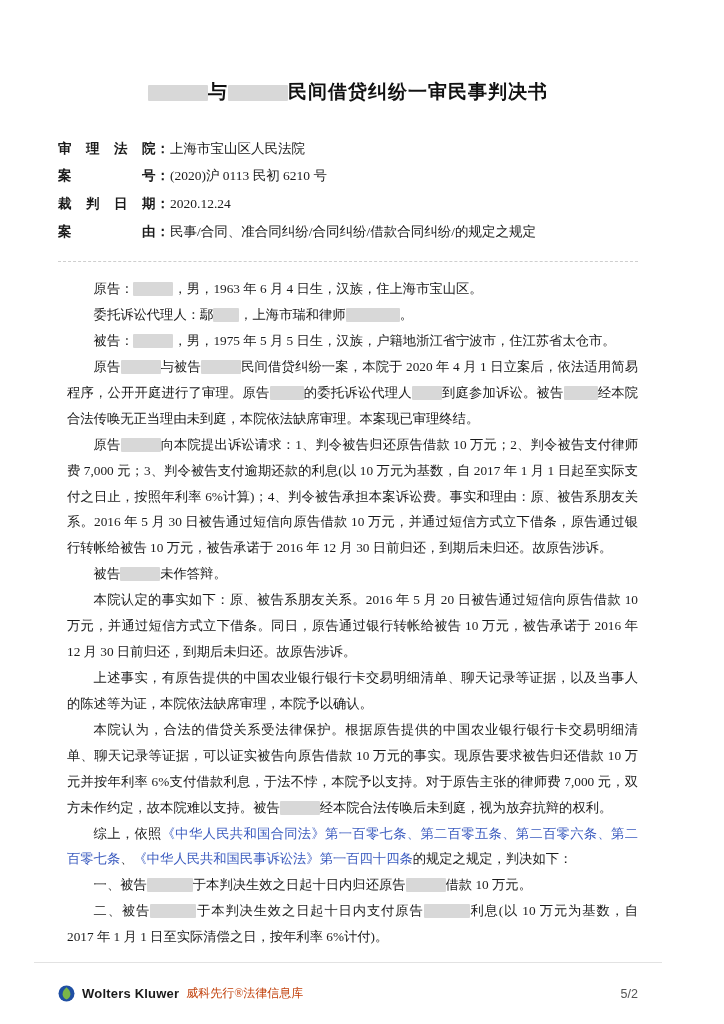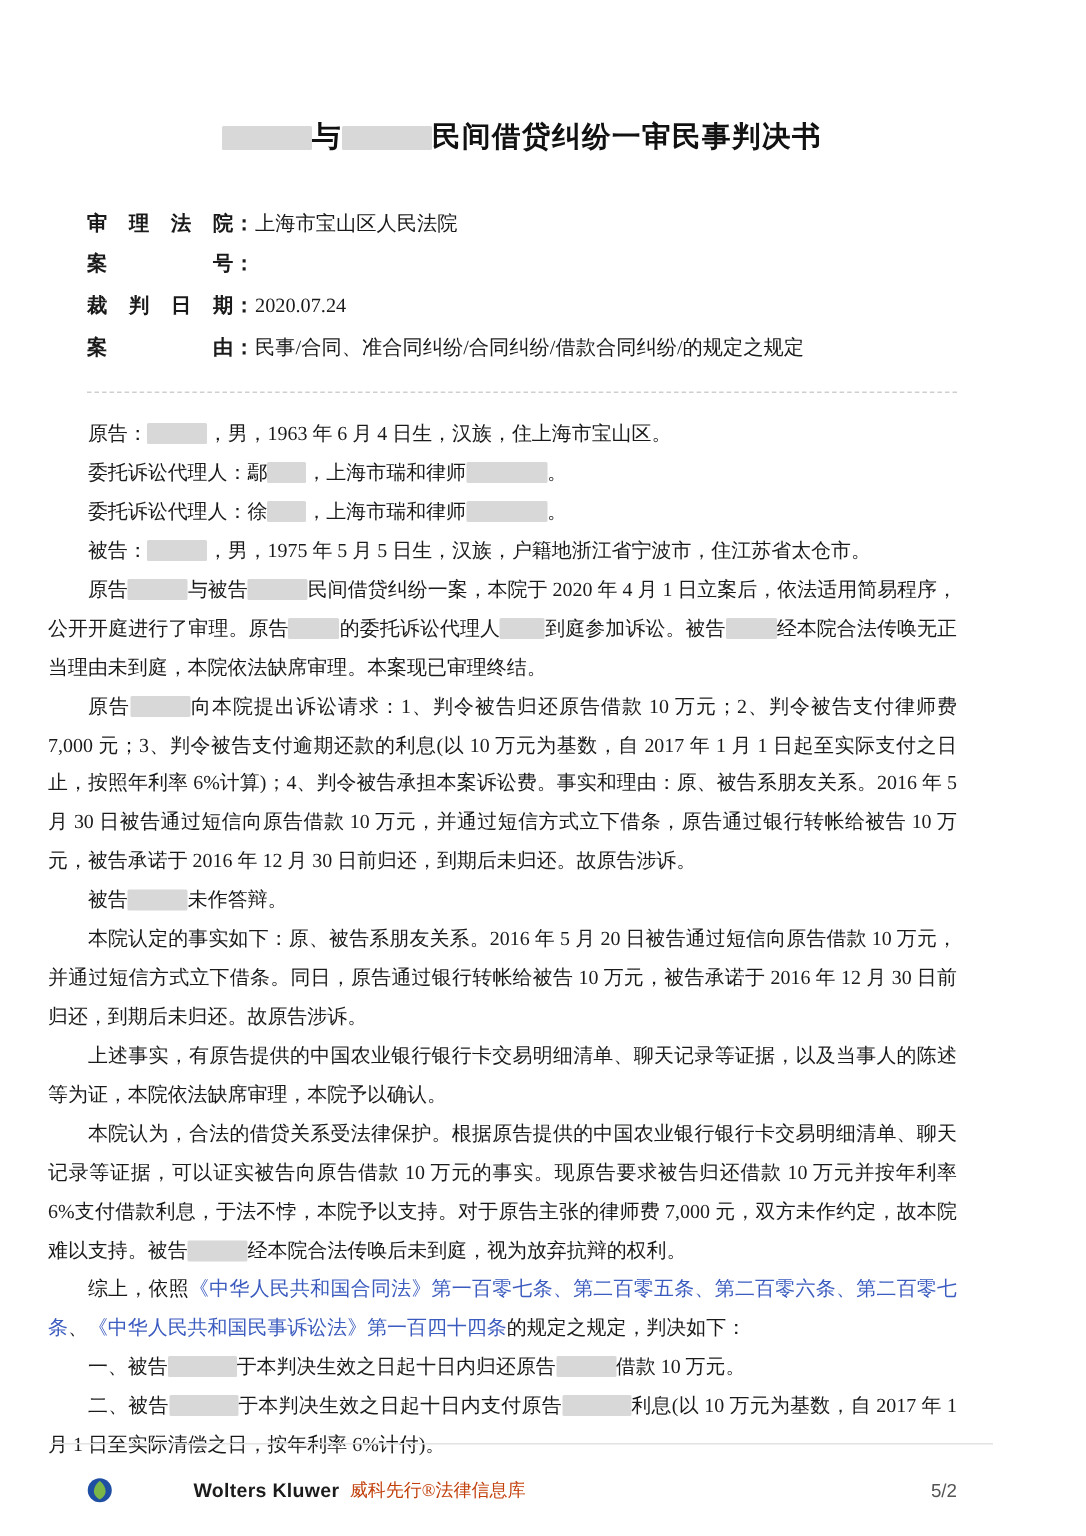--- a/index.html
+++ b/index.html
@@ -76,21 +76,21 @@
   }
   .meta-value {
     flex: 1 1 auto;
   }
   .divider {
     margin: 16px 58px 0 58px;
     border-top: 1px dashed #cfcfcf;
     height: 0;
   }
   .body {
-    padding: 14px 58px 0 32px;
+    padding: 14px 58px 0 67px;
     font-size: 13.3px;
     line-height: 1.95;
     text-align: justify;
   }
   .body p {
     margin: 0;
     text-indent: 2em;
   }
   .link {
     color: #3b5bbf;
@@ -120,21 +120,20 @@
     width: 17px;
     height: 17px;
     position: relative;
     display: inline-block;
   }
   .brand-name {
     font-size: 13px;
     font-weight: bold;
     color: #1b1b1b;
     letter-spacing: 0.2px;
-    margin-left: 47px;
   }
   .brand-cn {
     font-size: 12px;
     color: #c2410c;
     font-family: "Liberation Serif", serif;
   }
   .page-num {
     font-size: 12.5px;
     color: #555;
     font-family: "Liberation Sans", sans-serif;
@@ -157,48 +156,48 @@
           <span class="lbl-text">法</span>
           <span class="lbl-text">院：</span>
       </div>
       <div class="meta-value">上海市宝山区人民法院</div>
     </div>
     <div class="meta-row">
       <div class="meta-label">
         <span class="lbl-text">案</span>
           <span class="lbl-text">号：</span>
       </div>
+      <div class="meta-value">(2020)沪 0113 民初 6210 号</div>
     </div>
     <div class="meta-row">
       <div class="meta-label">
         <span class="lbl-text">裁</span>
           <span class="lbl-text">判</span>
           <span class="lbl-text">日</span>
           <span class="lbl-text">期：</span>
       </div>
-      <div class="meta-value">2020.07.24</div>
+      <div class="meta-value">2020.12.24</div>
     </div>
     <div class="meta-row">
       <div class="meta-label">
         <span class="lbl-text">案</span>
           <span class="lbl-text">由：</span>
       </div>
       <div class="meta-value">民事/合同、准合同纠纷/合同纠纷/借款合同纠纷/的规定之规定</div>
     </div>
   </div>
 
   <div class="divider"></div>
 
   <div class="body">
 
     <p>原告：<span class="redact r40"></span>，男，1963 年 6 月 4 日生，汉族，住上海市宝山区。</p>
 
     <p>委托诉讼代理人：鄢<span class="redact r26"></span>，上海市瑞和律师<span class="redact r54"></span>。</p>
 
-    <p>委托诉讼代理人：徐<span class="redact r26"></span>，上海市瑞和律师<span class="redact r54"></span>。</p>
 
     <p>被告：<span class="redact r40"></span>，男，1975 年 5 月 5 日生，汉族，户籍地浙江省宁波市，住江苏省太仓市。</p>
 
     <p>原告<span class="redact r40"></span>与被告<span class="redact r40"></span>民间借贷纠纷一案，本院于 2020 年 4 月 1 日立案后，依法适用简易程序，公开开庭进行了审理。原告<span class="redact r34"></span>的委托诉讼代理人<span class="redact r30"></span>到庭参加诉讼。被告<span class="redact r34"></span>经本院合法传唤无正当理由未到庭，本院依法缺席审理。本案现已审理终结。</p>
 
     <p>原告<span class="redact r40"></span>向本院提出诉讼请求：1、判令被告归还原告借款 10 万元；2、判令被告支付律师费 7,000 元；3、判令被告支付逾期还款的利息(以 10 万元为基数，自 2017 年 1 月 1 日起至实际支付之日止，按照年利率 6%计算)；4、判令被告承担本案诉讼费。事实和理由：原、被告系朋友关系。2016 年 5 月 30 日被告通过短信向原告借款 10 万元，并通过短信方式立下借条，原告通过银行转帐给被告 10 万元，被告承诺于 2016 年 12 月 30 日前归还，到期后未归还。故原告涉诉。</p>
 
     <p>被告<span class="redact r40"></span>未作答辩。</p>
 
     <p>本院认定的事实如下：原、被告系朋友关系。2016 年 5 月 20 日被告通过短信向原告借款 10 万元，并通过短信方式立下借条。同日，原告通过银行转帐给被告 10 万元，被告承诺于 2016 年 12 月 30 日前归还，到期后未归还。故原告涉诉。</p>

